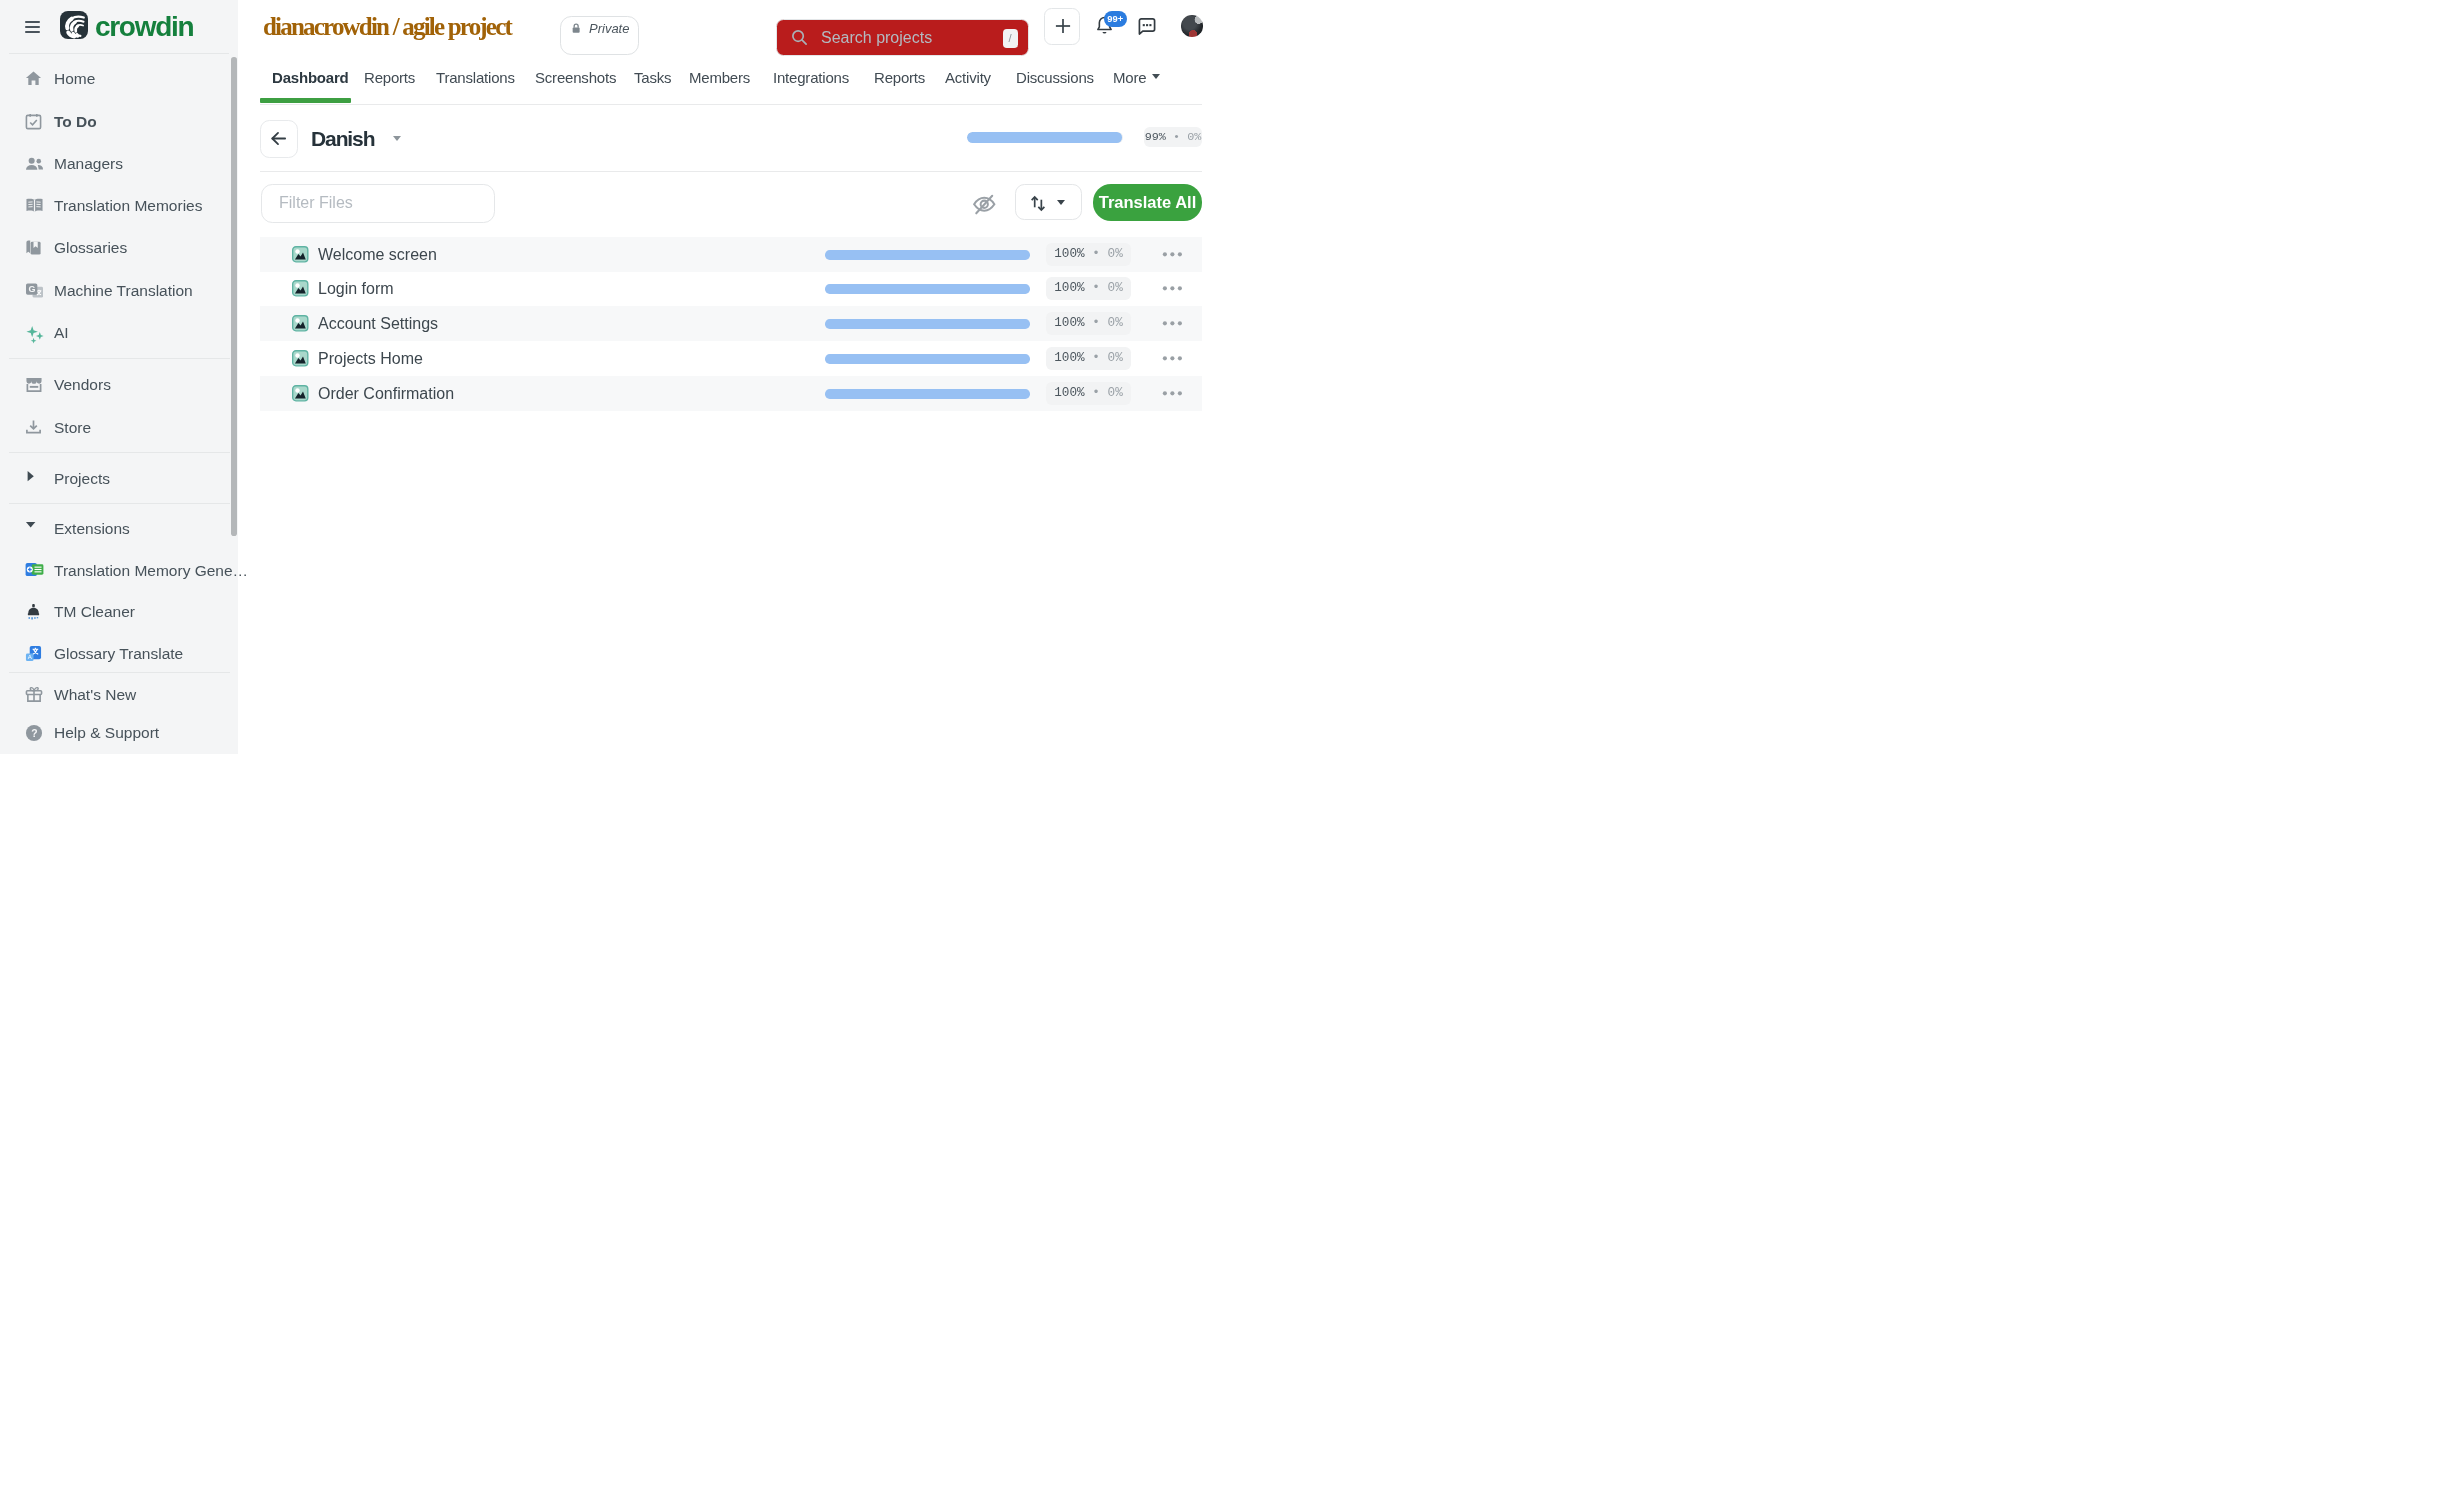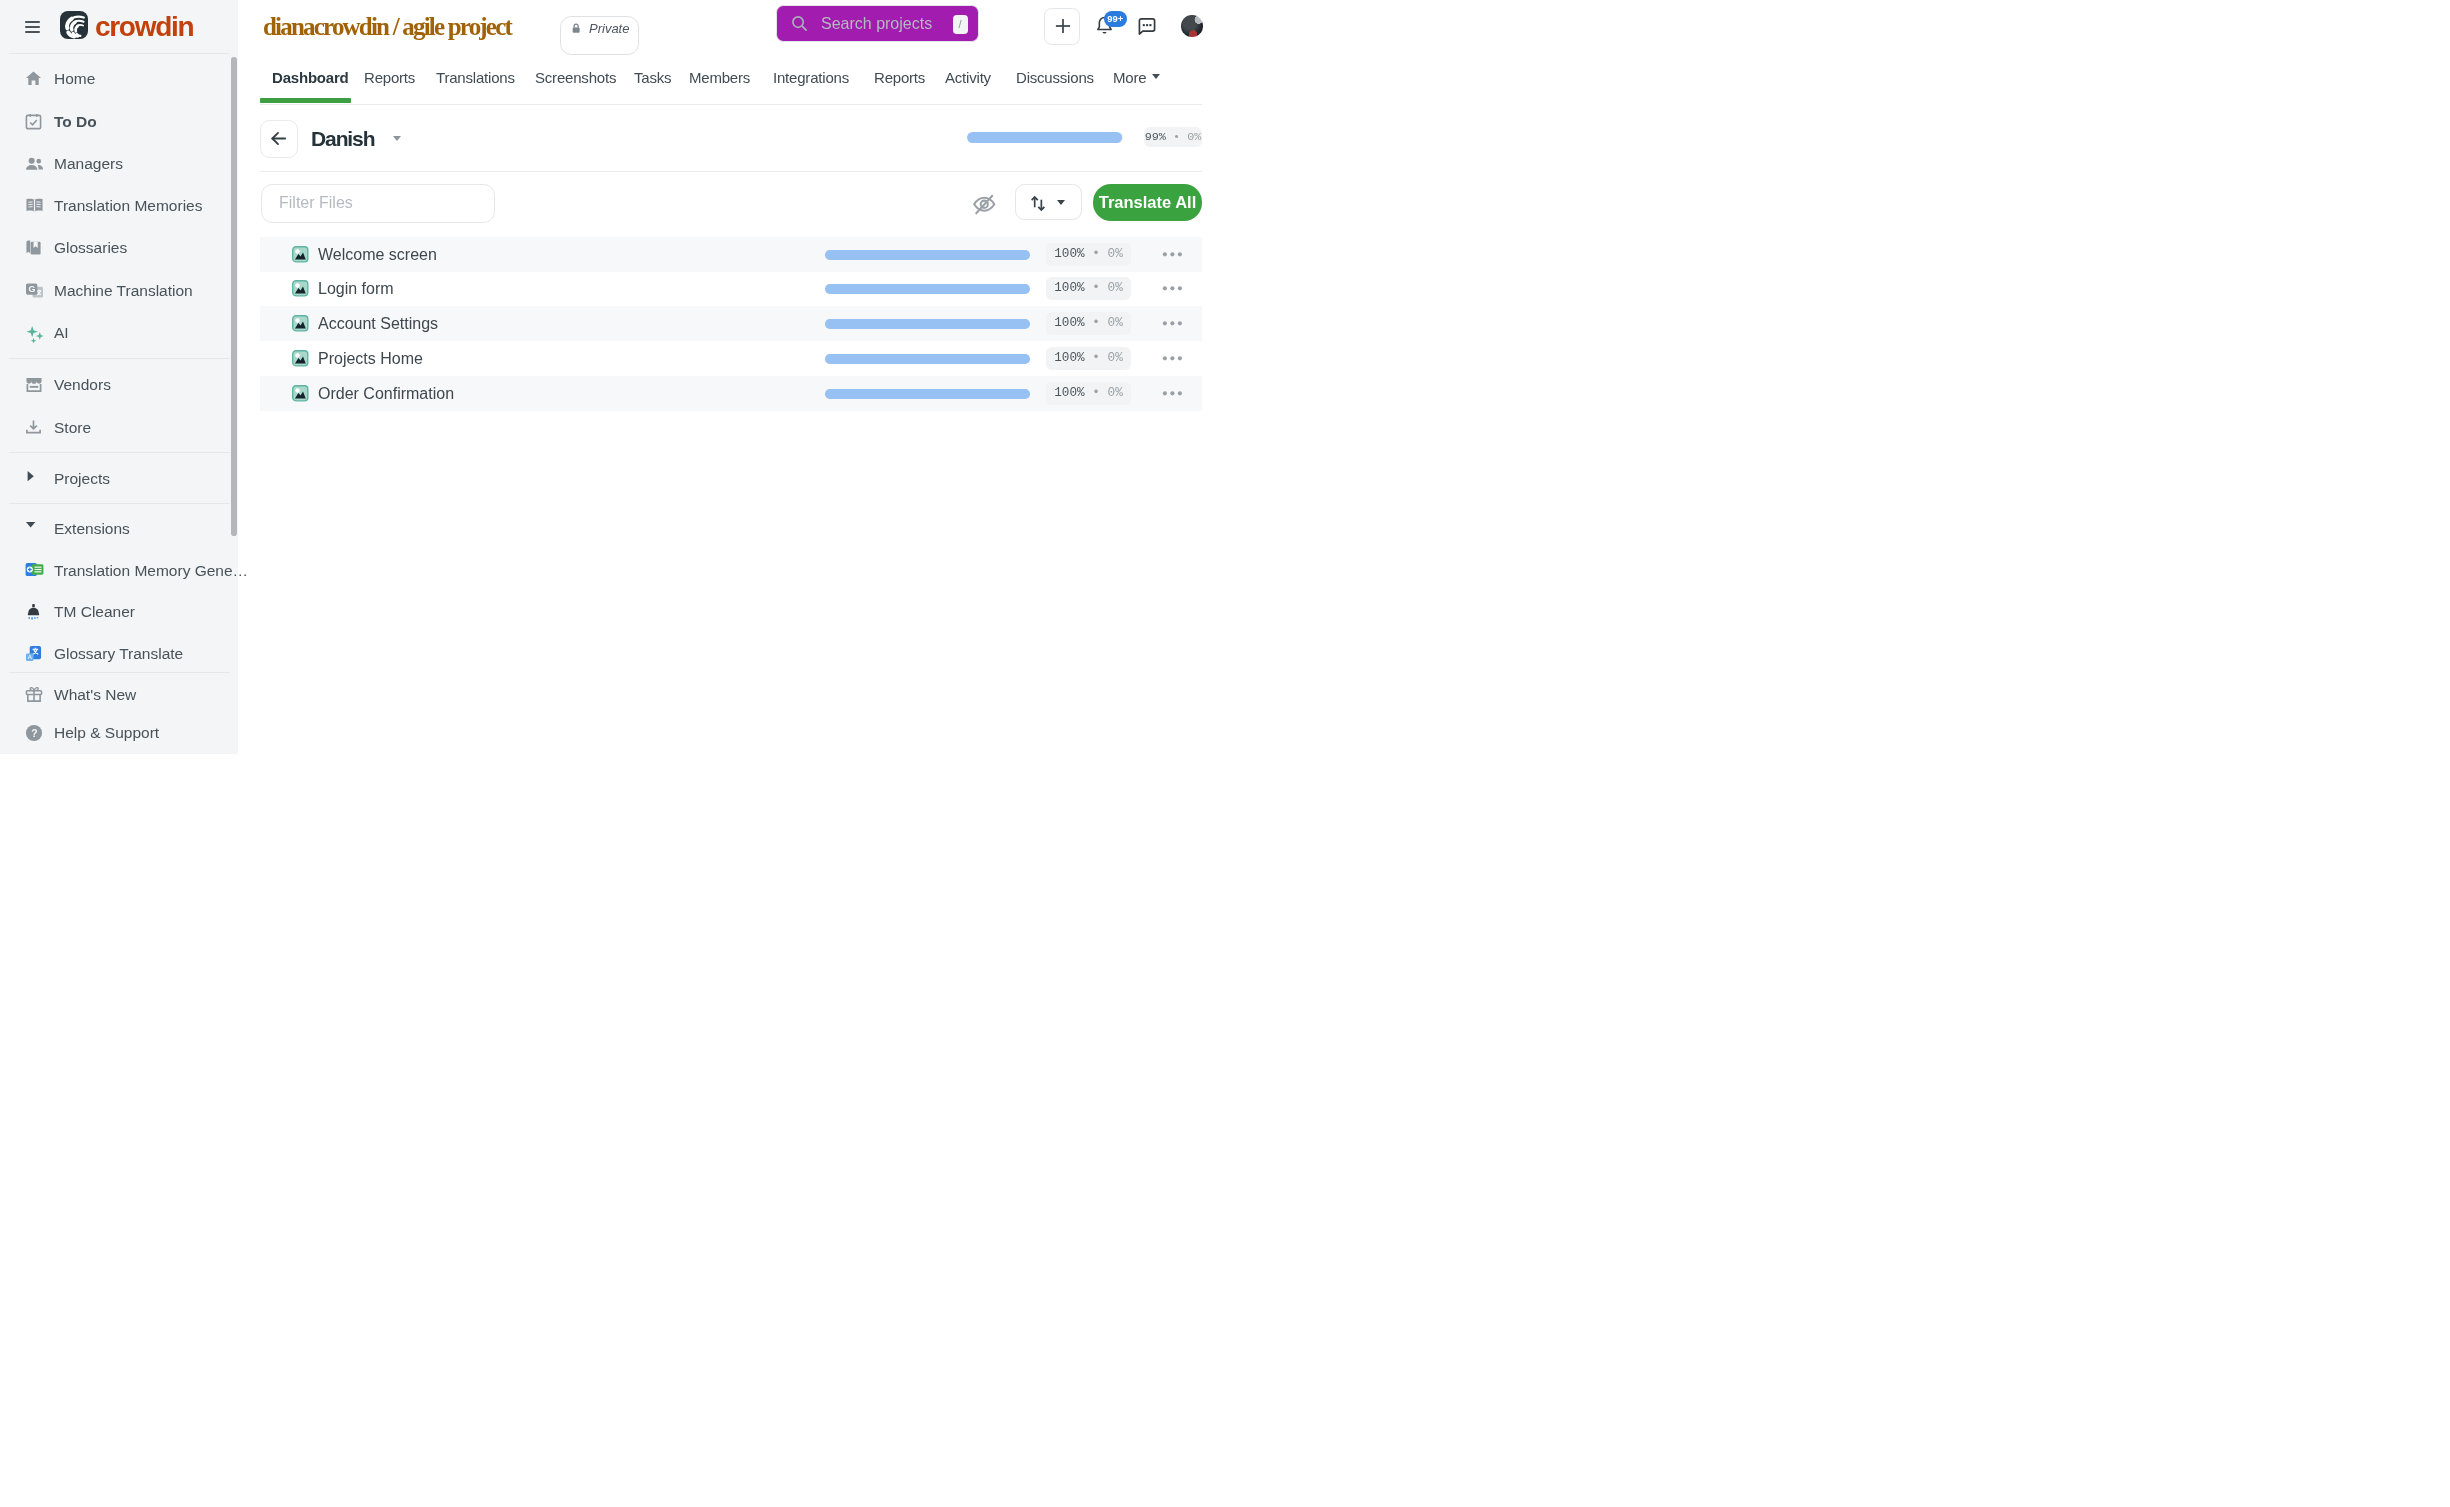--- a/index.html
+++ b/index.html
@@ -8,36 +8,36 @@
 #page { position:relative; width:1225px; height:754px; }
 
 
 #sidebar { position:absolute; left:0; top:0; width:238px; height:754px; background:#f4f5f6; }
 #sb-divider-top { position:absolute; left:8.5px; right:9.4px; top:53px; height:0.9px; background:#e5e7e8; }
 .sb-div { position:absolute; left:8.5px; width:221px; height:0.9px; background:#e5e7e8; }
 #hamb { position:absolute; left:24.5px; top:21px; width:15px; height:11.3px; }
 #hamb div { height:2.4px; background:#4a545c; border-radius:0.9px; margin-bottom:2.5px; }
 #logo { position:absolute; left:60px; top:11.3px; }
 #wordmark { position:absolute; left:95px; top:11.3px; font-size:28px; font-weight:bold;
-  color:#c2410c; letter-spacing:-1.3px; }
+  color:#15803d; letter-spacing:-1.3px; }
 .sb-item { position:absolute; left:0; width:238px; height:42px; }
 .sb-item .ic { position:absolute; left:25.4px; top:50%; margin-top:-8.5px; width:17px; height:17px; line-height:0; }
 .sb-item .lb { position:absolute; left:54px; top:50%; margin-top:-8px; font-size:15.5px;
   color:#47525a; white-space:nowrap; }
 #sb-thumb { position:absolute; left:231px; top:57px; width:5.7px; height:479px;
   background:#b4b7b9; border-radius:2.8px; }
 
 
 #title { position:absolute; left:263px; top:13px; font-size:25px; font-weight:bold;
   color:#a16207; letter-spacing:-1.8px;font-family:Liberation Serif, serif; }
 #private { position:absolute; left:560px; top:16px; width:79px; height:39px;
   border:0.9px solid #dfe2e4; border-radius:11.3px; background:#fff;font-style:italic; }
 #private span { position:absolute; left:28px; top:3.8px; font-size:13px; color:#4c565e; }
-#searchbox { position:absolute; left:776px; top:5px; width:203px; height:37px;
-  border:0.9px solid #e3e6e8; border-radius:7.5px; background:#a21caf; }
+#searchbox { position:absolute; left:776px; top:19px; width:253px; height:37px;
+  border:0.9px solid #e3e6e8; border-radius:7.5px; background:#b91c1c; }
 #searchbox .ph { position:absolute; left:44px; top:8.5px; font-size:16px; color:#b3bac1; }
 #slash { position:absolute; right:10.4px; top:8.5px; width:15px; height:19px; background:#f2f3f4;
   border-radius:3.8px; text-align:center; font-size:11.3px; color:#8e959b; line-height:19px; }
 #plusbtn { position:absolute; left:1044px; top:7.5px; width:36px; height:37px;
   border:0.9px solid #e3e6e8; border-radius:7.5px; background:#fff; }
 #badge99 { position:absolute; left:1104px; top:11.3px; width:22.6px; height:16px;
   background:#2b7cdf; border-radius:8px; color:#fff; font-size:9.4px; font-weight:bold;
   text-align:center; line-height:16px; }
 #avatar { position:absolute; left:1181px; top:15px; width:21.7px; height:21.7px; border-radius:50%;
   background:radial-gradient(circle at 55% 88%, #9e3636 0 18%, transparent 19%), radial-gradient(circle at 80% 22%, #b9bcbe 0 16%, transparent 17%), radial-gradient(circle at 40% 36%, #43484d 0 34%, #23272b 62%, #14171a 100%); overflow:hidden; }

